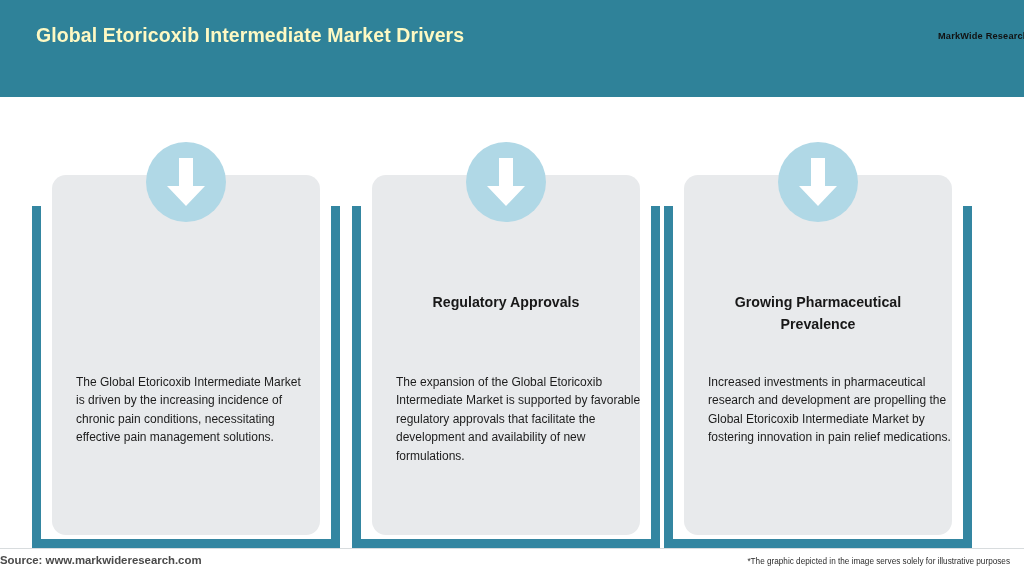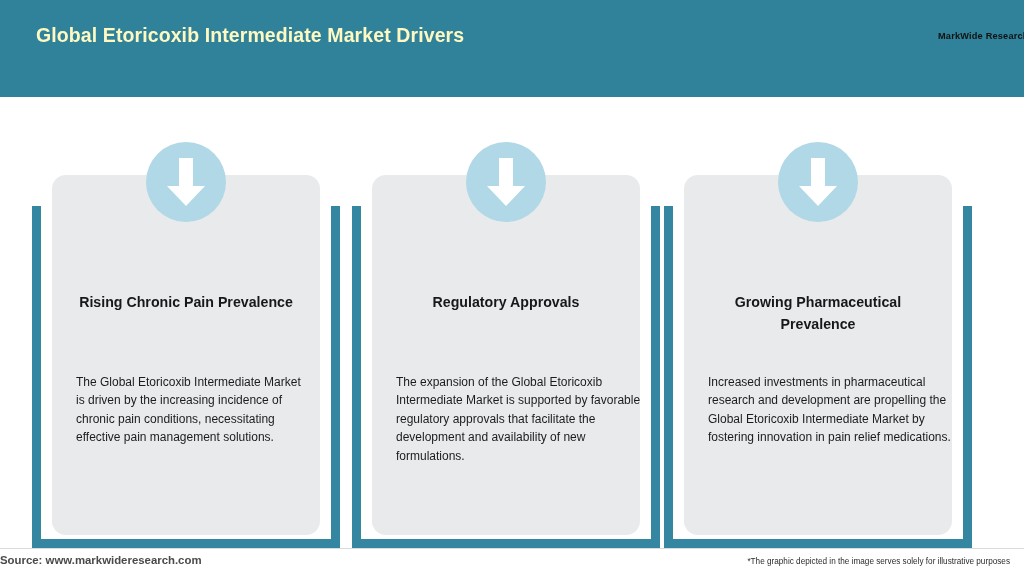--- a/index.html
+++ b/index.html
@@ -202,21 +202,20 @@
     <div class="logo-name">MarkWide Research</div>
     <div class="logo-tag">Inspiring Growth</div>
   </div>
 </div>
 
 <div class="cards">
 
   <div class="card-unit c1">
     <div class="frame"></div>
     <div class="panel">
-      <div class="card-title">Rising Chronic Pain Prevalence</div>
       <div class="card-body">The Global Etoricoxib Intermediate Market is driven by the increasing incidence of chronic pain conditions, necessitating effective pain management solutions.</div>
     </div>
     <div class="icon-circle">
       <svg width="42" height="52" viewBox="0 0 42 52">
         <path d="M14 2 L28 2 L28 30 L40 30 L21 50 L2 30 L14 30 Z" fill="#ffffff"></path>
       </svg>
     </div>
   </div>
 
   <div class="card-unit c2">

